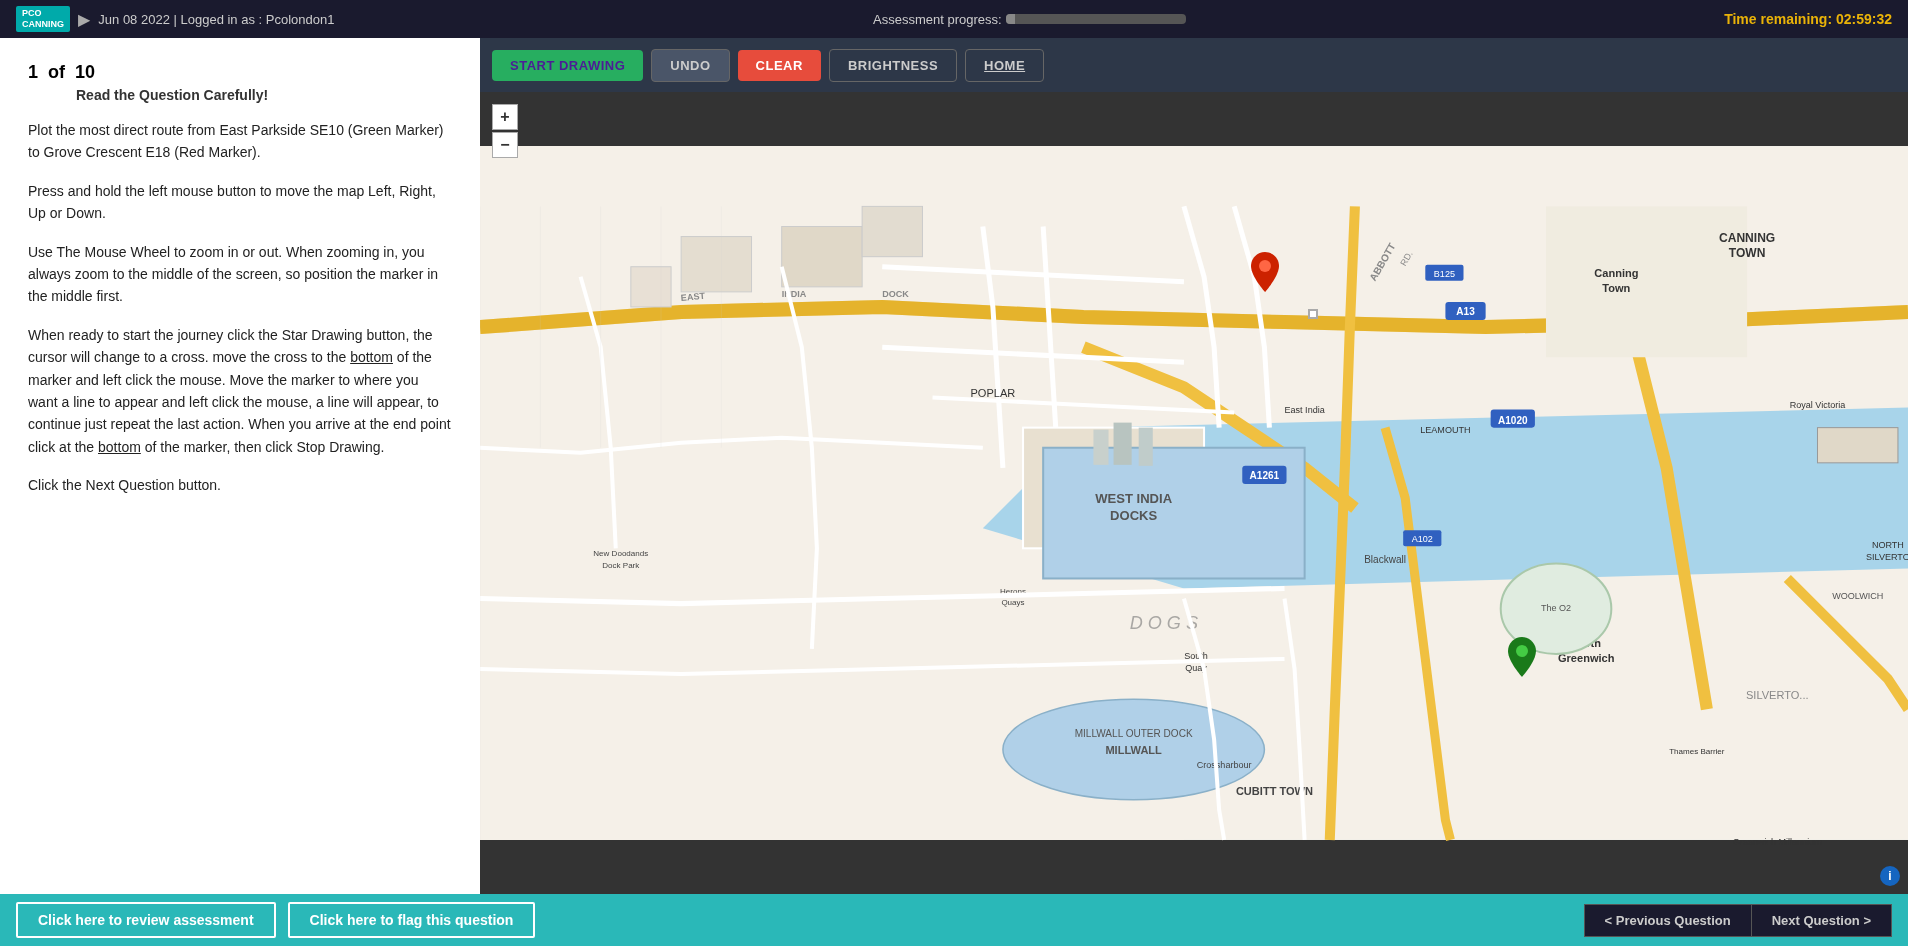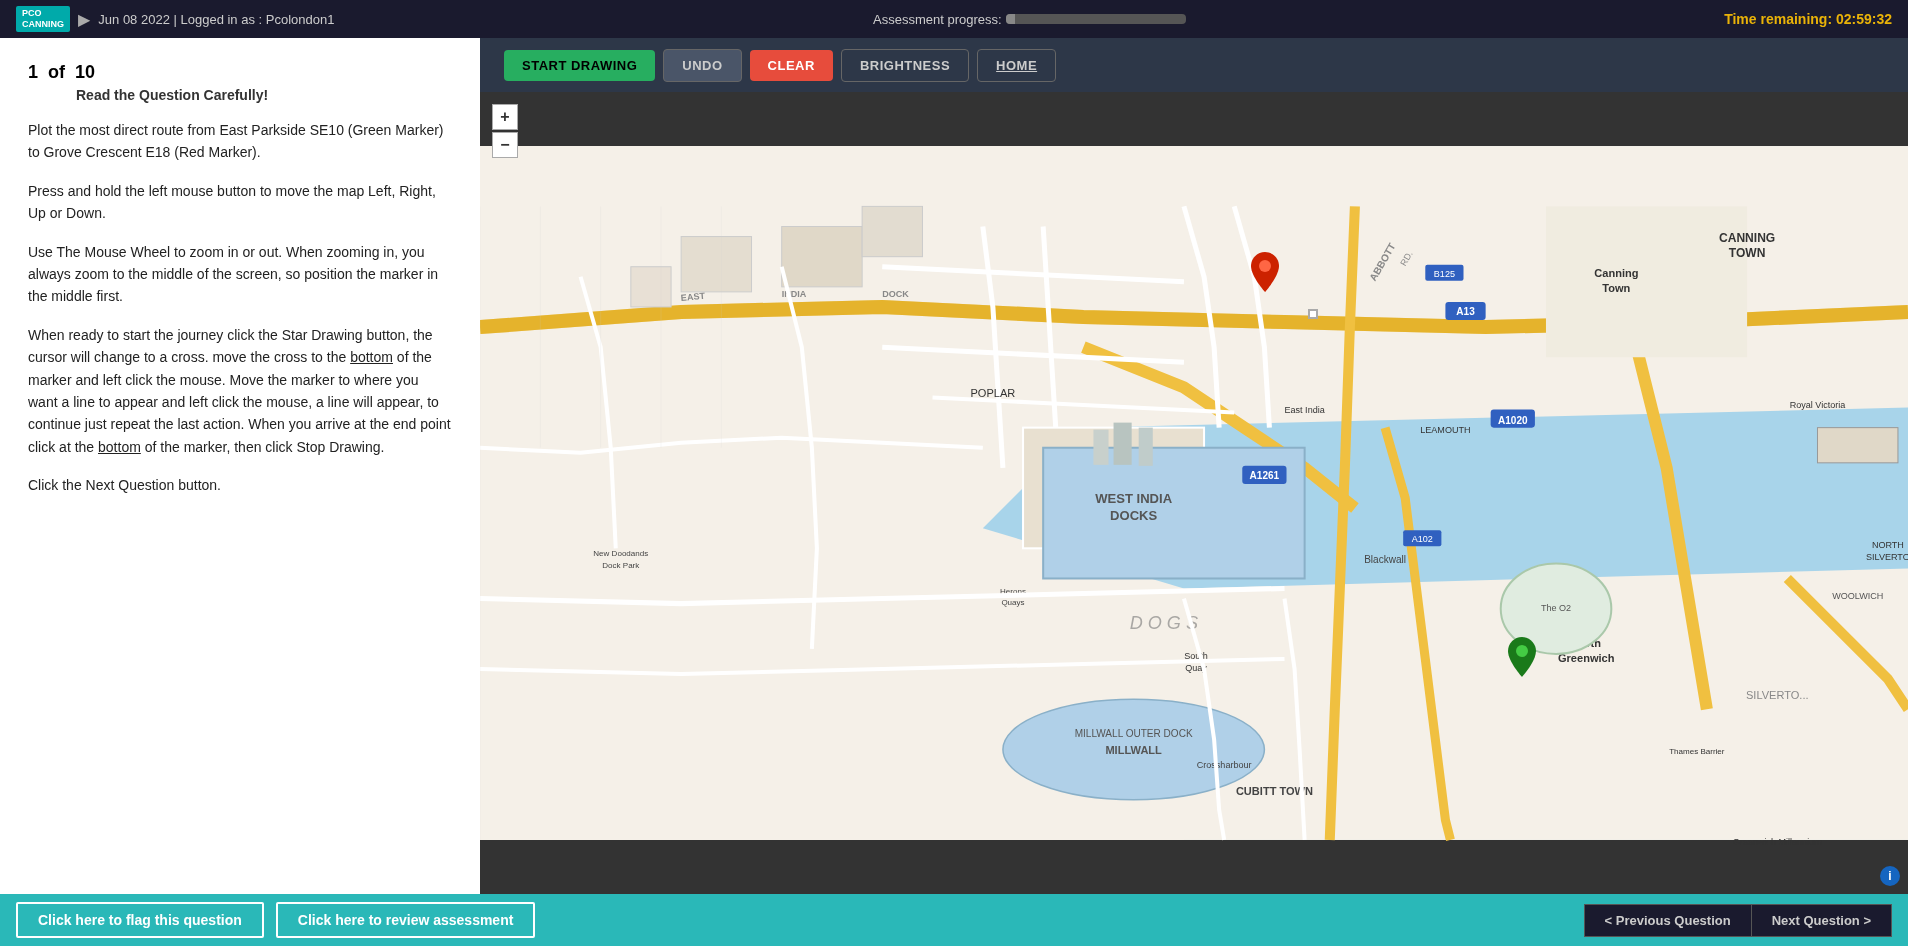--- a/index.html
+++ b/index.html
@@ -129,22 +129,21 @@
       border: none;
       cursor: pointer;
       font-size: 13px;
       font-weight: bold;
       padding: 8px 18px;
       border-radius: 4px;
       letter-spacing: 0.5px;
     }
     .btn-start {
       background: #27ae60;
-      color: #000000;
-      margin-left: 12px;
+      color: #4c1d95;
     }
     .btn-undo {
       background: #4a5568;
       color: #ccc;
       border: 1px solid #666;
     }
     .btn-clear {
       background: #e74c3c;
       color: white;
     }
@@ -484,20 +483,20 @@
       </div>
 
       
       <div class="map-info-icon">i</div>
     </div>
   </div>
 </div>
 
 <div class="bottom-bar">
   <div class="bottom-left-btns">
+    <button class="bottom-btn">Click here to review assessment</button>
     <button class="bottom-btn">Click here to flag this question</button>
-    <button class="bottom-btn">Click here to review assessment</button>
   </div>
   <div class="bottom-right-btns">
     <button class="nav-btn">&lt; Previous Question</button>
     <button class="nav-btn">Next Question &gt;</button>
   </div>
 </div>
 
 </body></html>

